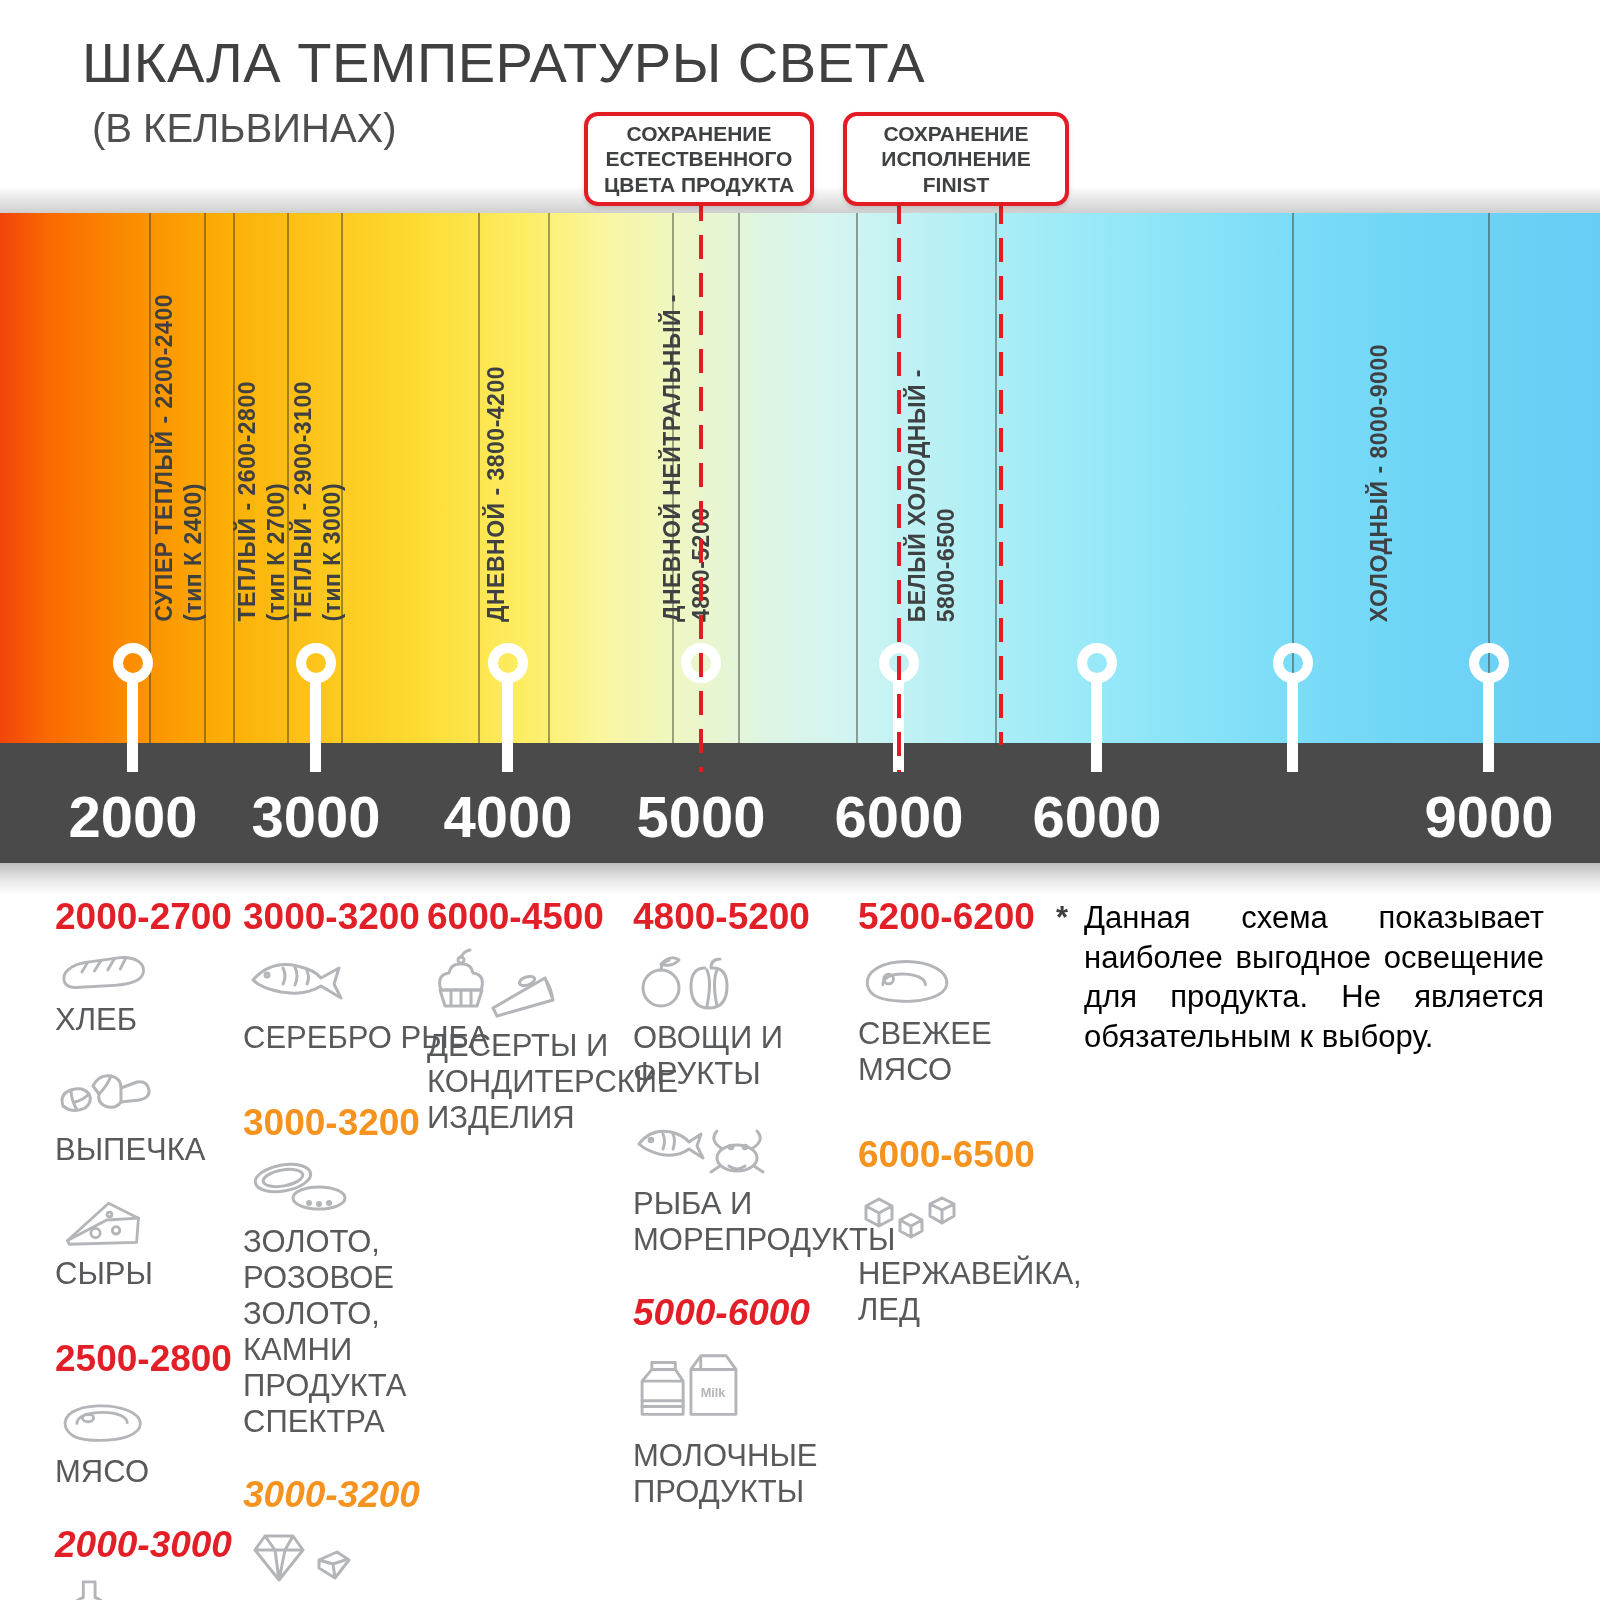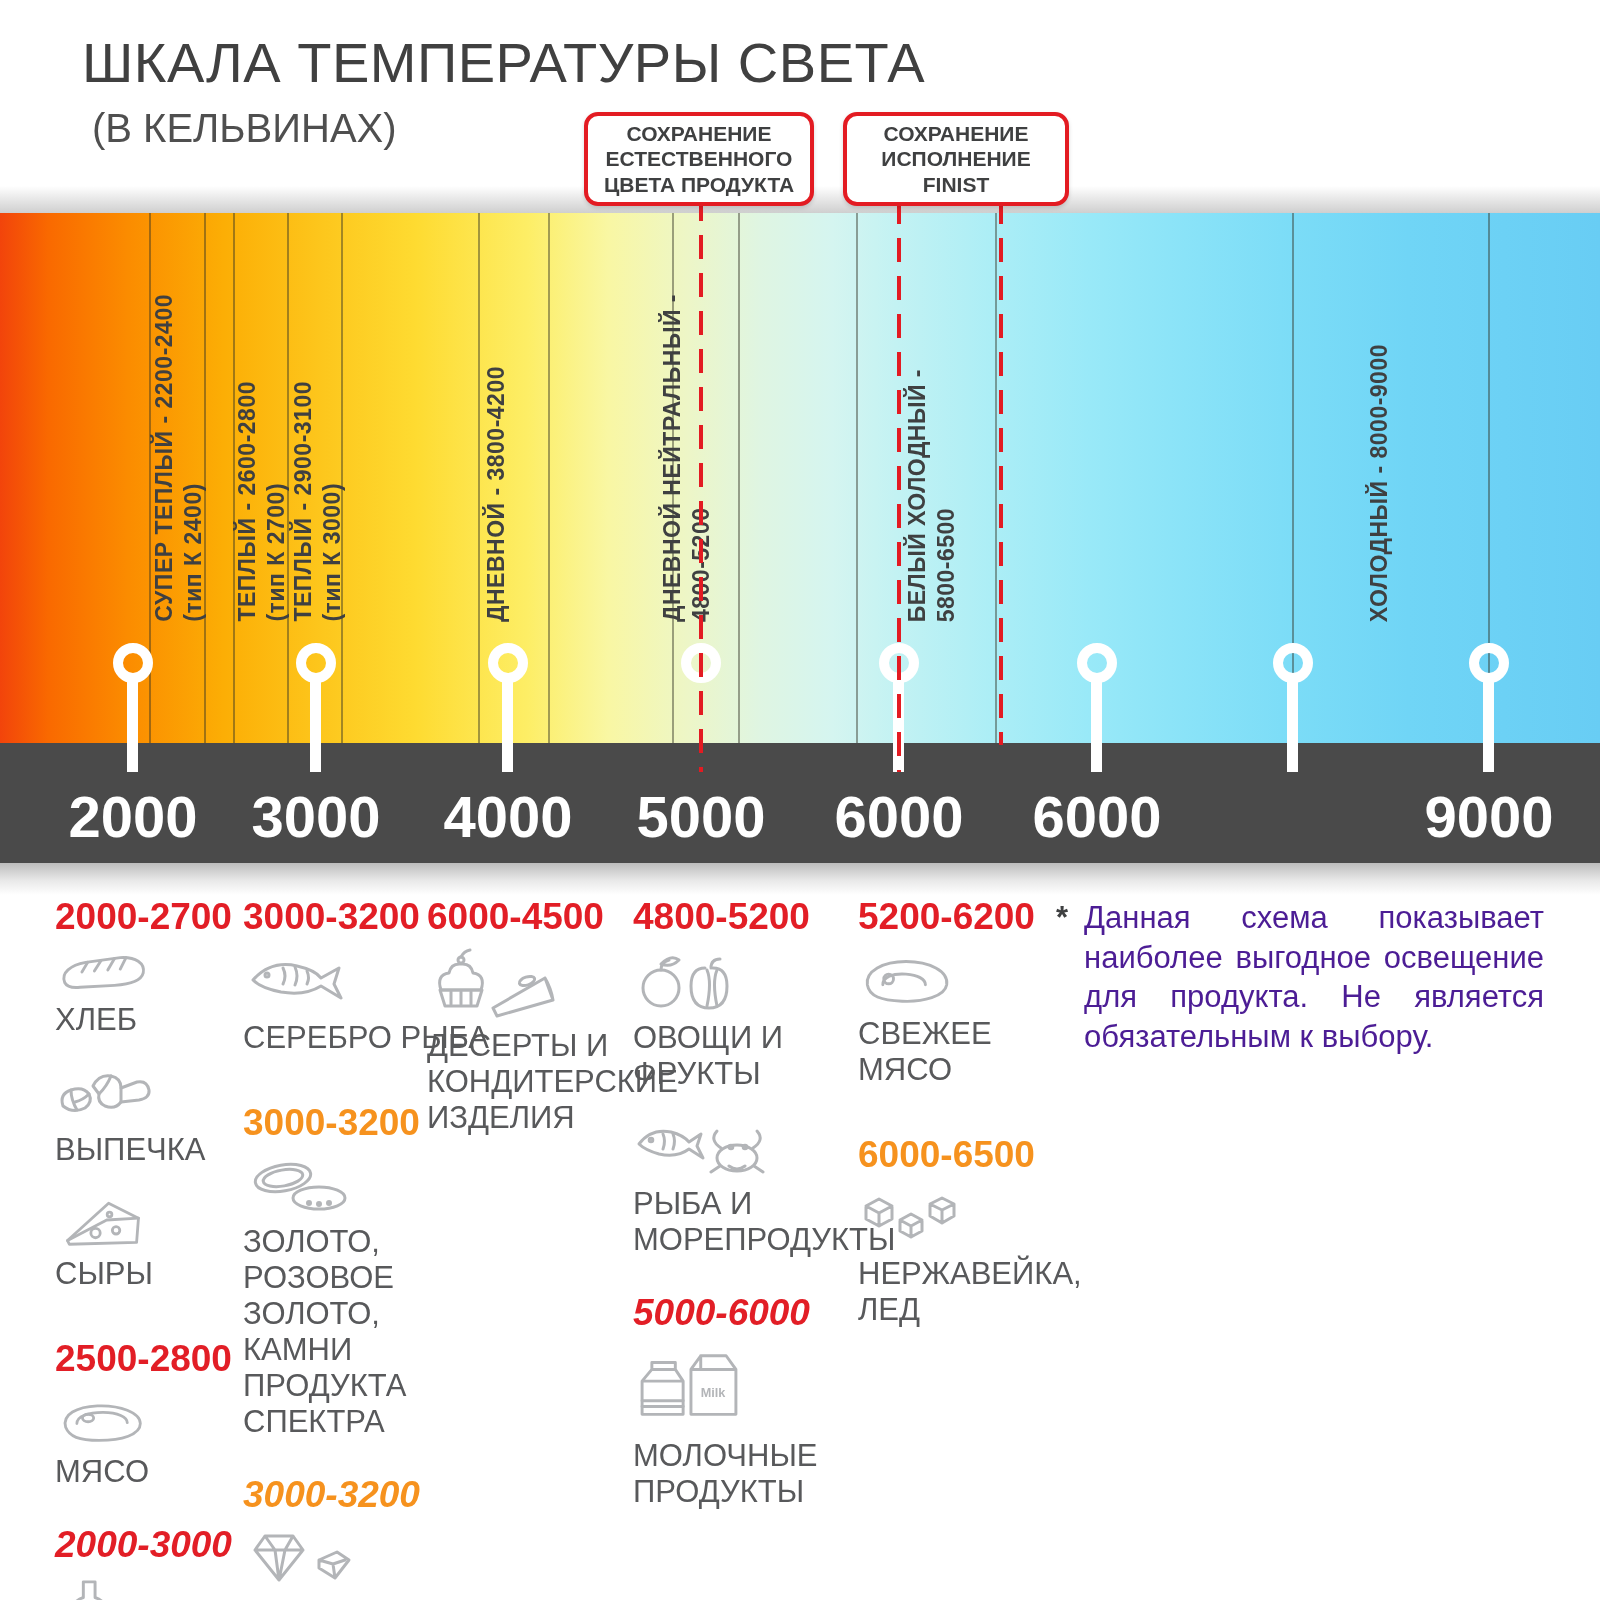--- a/index.html
+++ b/index.html
@@ -56,21 +56,21 @@
   .mt-lg{margin-top:46px;} .mt-md{margin-top:34px;font-style:italic;}
   .item{margin:10px 0 24px 0;}
   .item .ic{display:block;margin-bottom:4px;}
   .item .lbl{font-size:31px;color:#58595b;line-height:1.16;}
   svg.icon{stroke:#b3b5b8;fill:none;stroke-width:3;stroke-linecap:round;stroke-linejoin:round;}
   svg.icon text{stroke:none;fill:#b3b5b8;font-family:"Liberation Sans",sans-serif;font-weight:bold;}
 
   
   #footnote{position:absolute;left:1056px;top:898px;width:488px;display:flex;gap:16px;z-index:1;}
   #footnote .mark{font-size:31px;color:#3f4041;font-weight:bold;padding-top:2px;}
-  #footnote .txt{font-size:31px;color:#4c1d95;line-height:1.28;text-align:justify;margin:0;}
+  #footnote .txt{font-size:31px;color:#000000;line-height:1.28;text-align:justify;margin:0;}
 </style>
 </head>
 <body>
 
 <div id="page">
 
   <div class="title">ШКАЛА ТЕМПЕРАТУРЫ СВЕТА</div>
   <div class="subtitle">(В КЕЛЬВИНАХ)</div>
 
   <div id="band-topshadow"></div>

